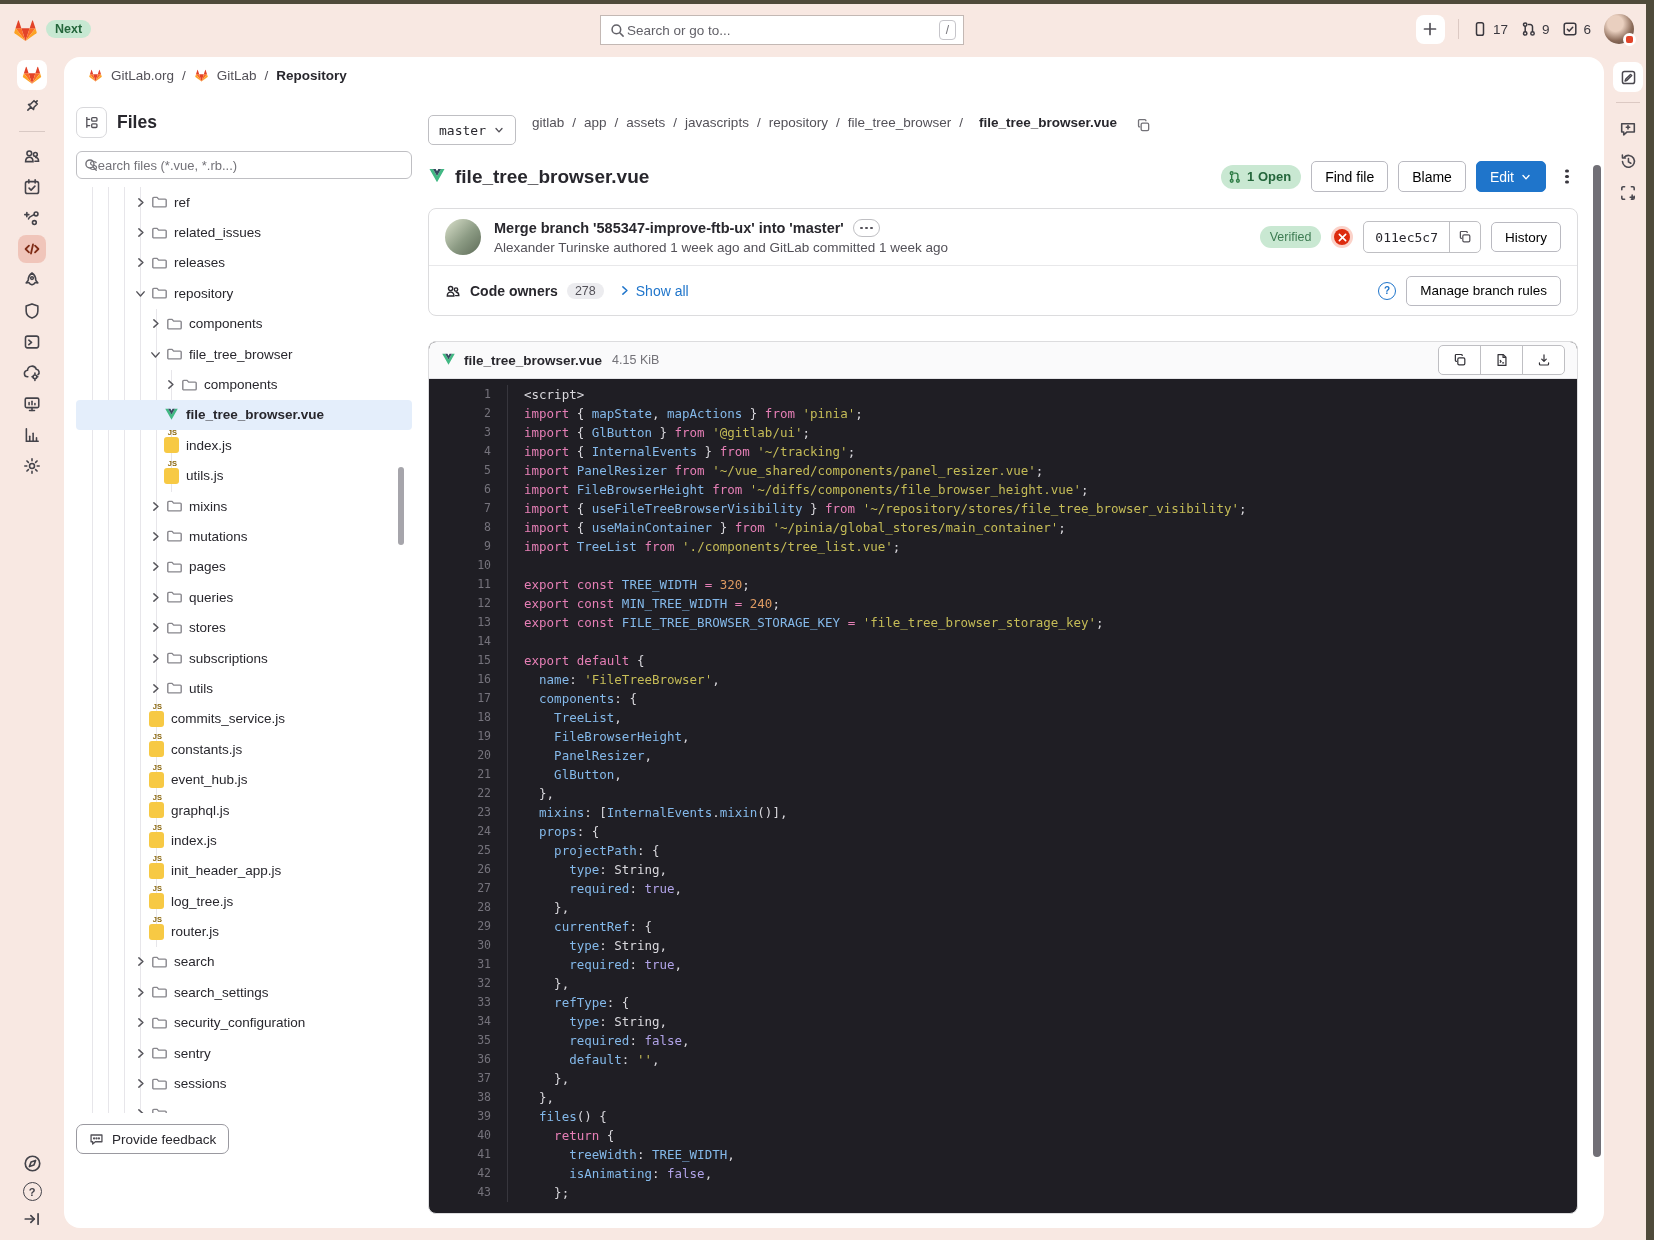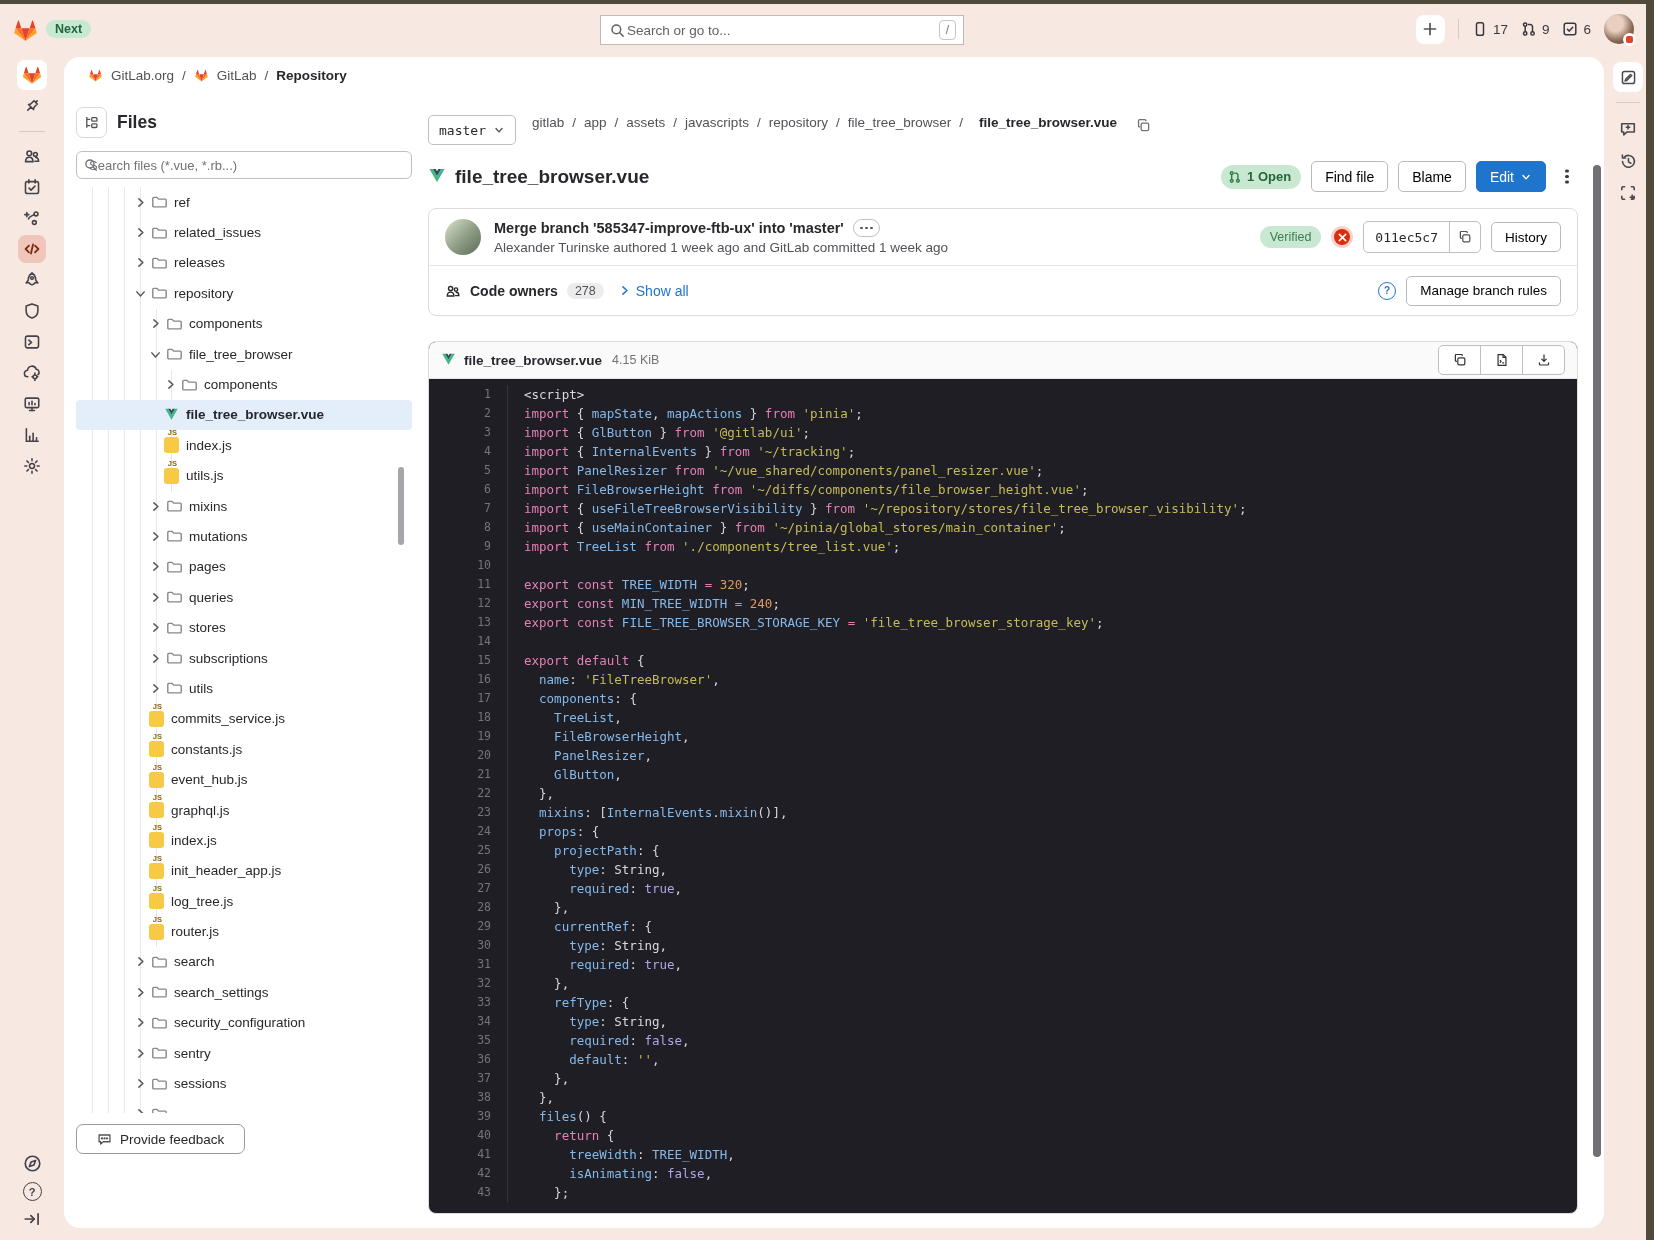--- a/index.html
+++ b/index.html
@@ -60,21 +60,21 @@
   .trow.lvl0{padding-left:58px}.trow.lvl1{padding-left:73px}.trow.lvl2{padding-left:88px}
   .trow .chev{color:#57565c;margin-right:4px;flex:none}
   .trow .chev.down{transform:rotate(90deg)}
   .trow .fico{color:#87868c;margin-right:7px;flex:none}
   .trow.file{}
   .trow .tlabel{white-space:nowrap}
   .trow.sel{background:#e4eefb;font-weight:600}
   .jsbadge{width:15px;height:15px;border-radius:3px;background:#f7c944;color:#8a660c;font-size:7.5px;font-weight:700;display:flex;align-items:flex-end;justify-content:flex-end;padding:0 2px 16px 0;box-sizing:border-box;margin-right:7px;flex:none}
   .vueico{flex:none;margin-right:7px}
   .tree-scroll{position:absolute;left:322px;top:360px;width:6px;height:78px;background:#a6a5ab;border-radius:3px}
-  .feedback{position:absolute;left:12px;top:1067px;height:30px;border:1px solid #9a99a0;border-radius:7px;background:#fff;display:inline-flex;align-items:center;gap:8px;padding:0 20px;font-size:13.5px;color:#28272d}
+  .feedback{position:absolute;left:12px;top:1067px;height:30px;border:1px solid #9a99a0;border-radius:7px;background:#fff;display:inline-flex;align-items:center;gap:8px;padding:0 12px;font-size:13.5px;color:#28272d}
 
   
   .main{position:absolute;left:364px;top:58px;width:1150px}
   .row-branch{display:flex;align-items:flex-start;gap:16px;height:30px}
   .branch-pill{height:30px;border:1px solid #bfbfc3;border-radius:5px;background:#fff;display:inline-flex;align-items:center;gap:7px;padding:0 10px;font:13px "DejaVu Sans Mono",monospace;color:#28272d;box-sizing:border-box}
   .pathline{display:flex;align-items:center;gap:8px;font-size:13.5px;color:#535158}
   .pathline .cur{color:#28272d;font-weight:600}
   .copy-ic{color:#737278;display:grid;place-items:center;width:20px;height:20px}
   .row-title{margin-top:16px;display:flex;align-items:center;gap:9px}
   .ftitle-big{font-size:19px;font-weight:700;color:#28272d}

